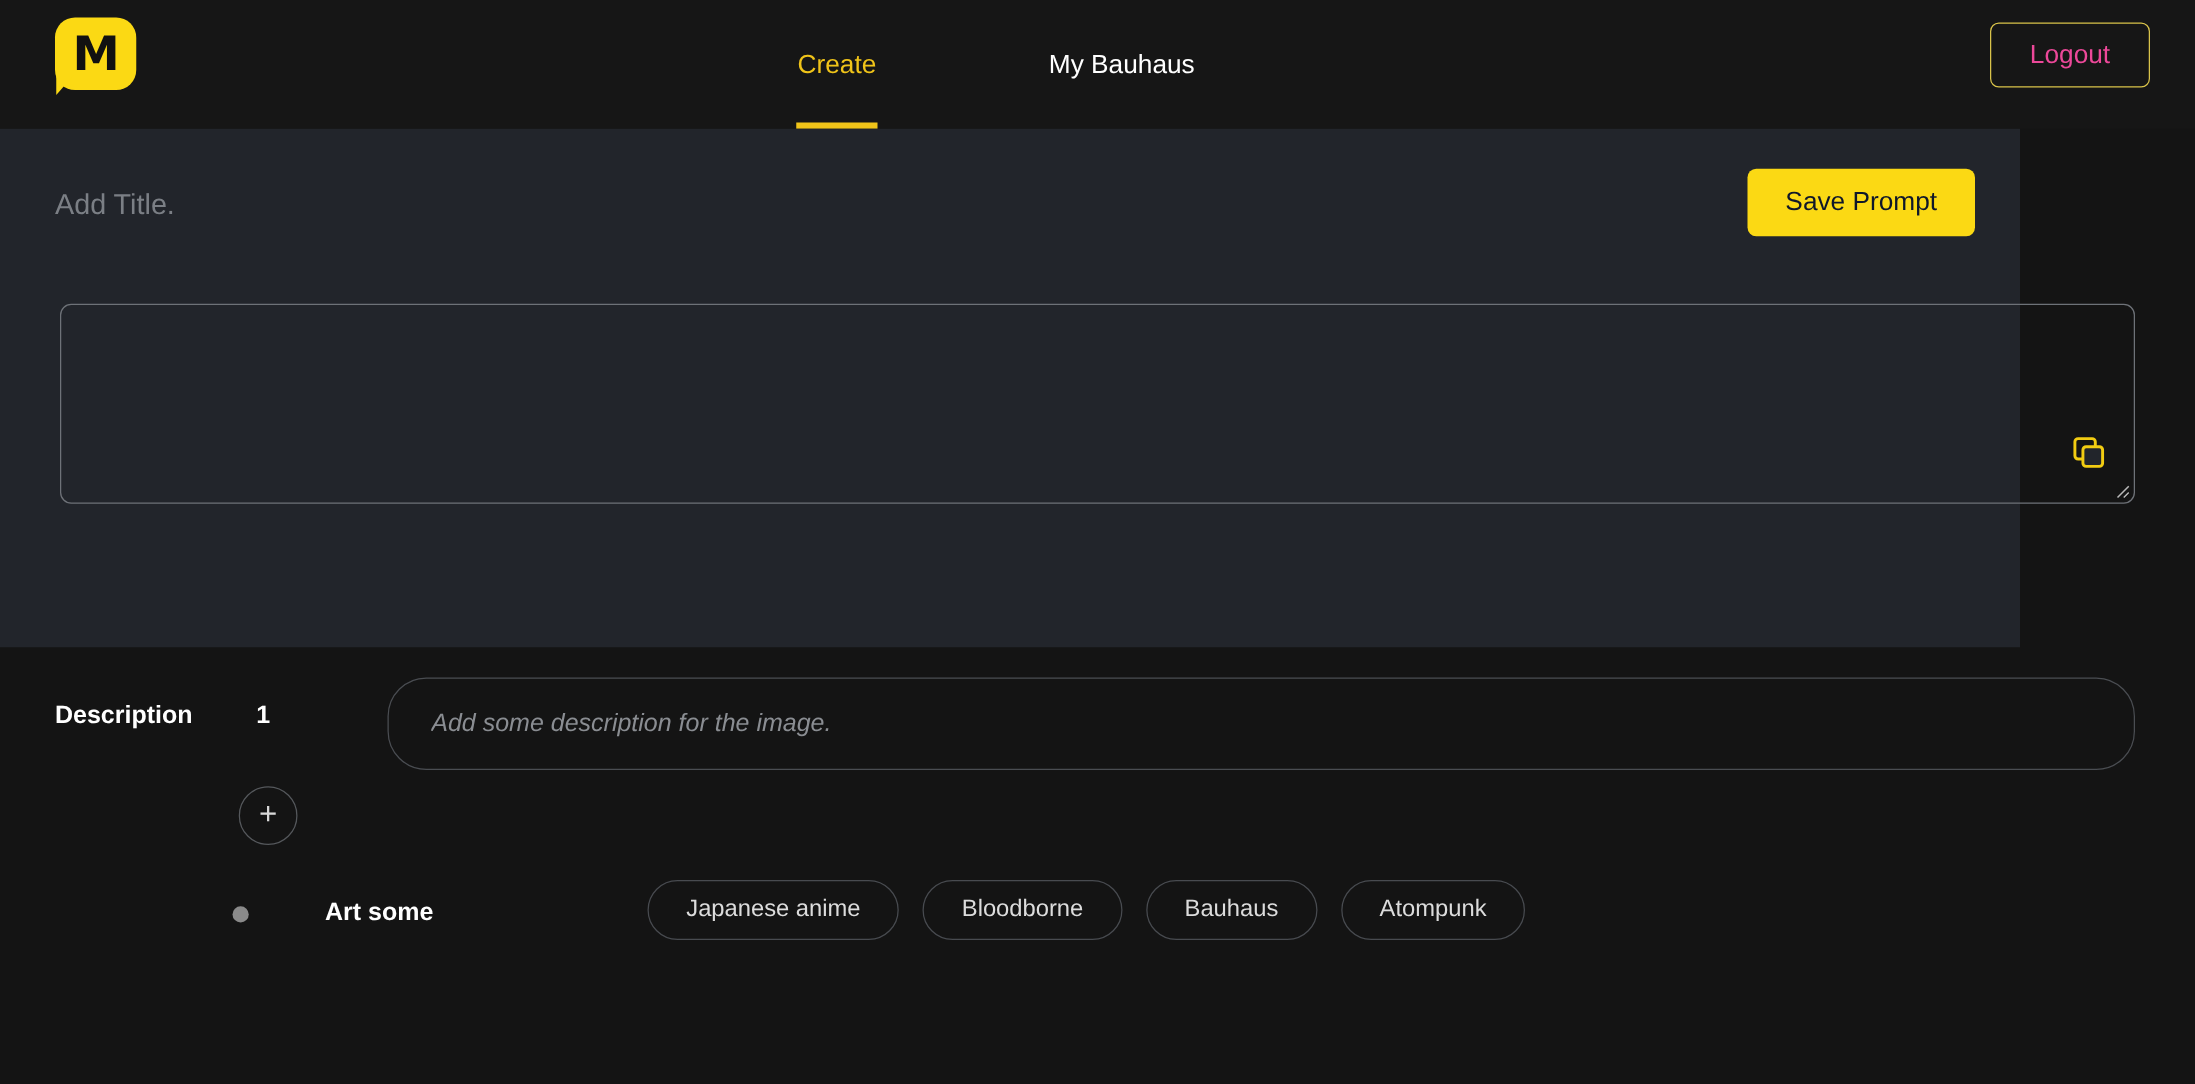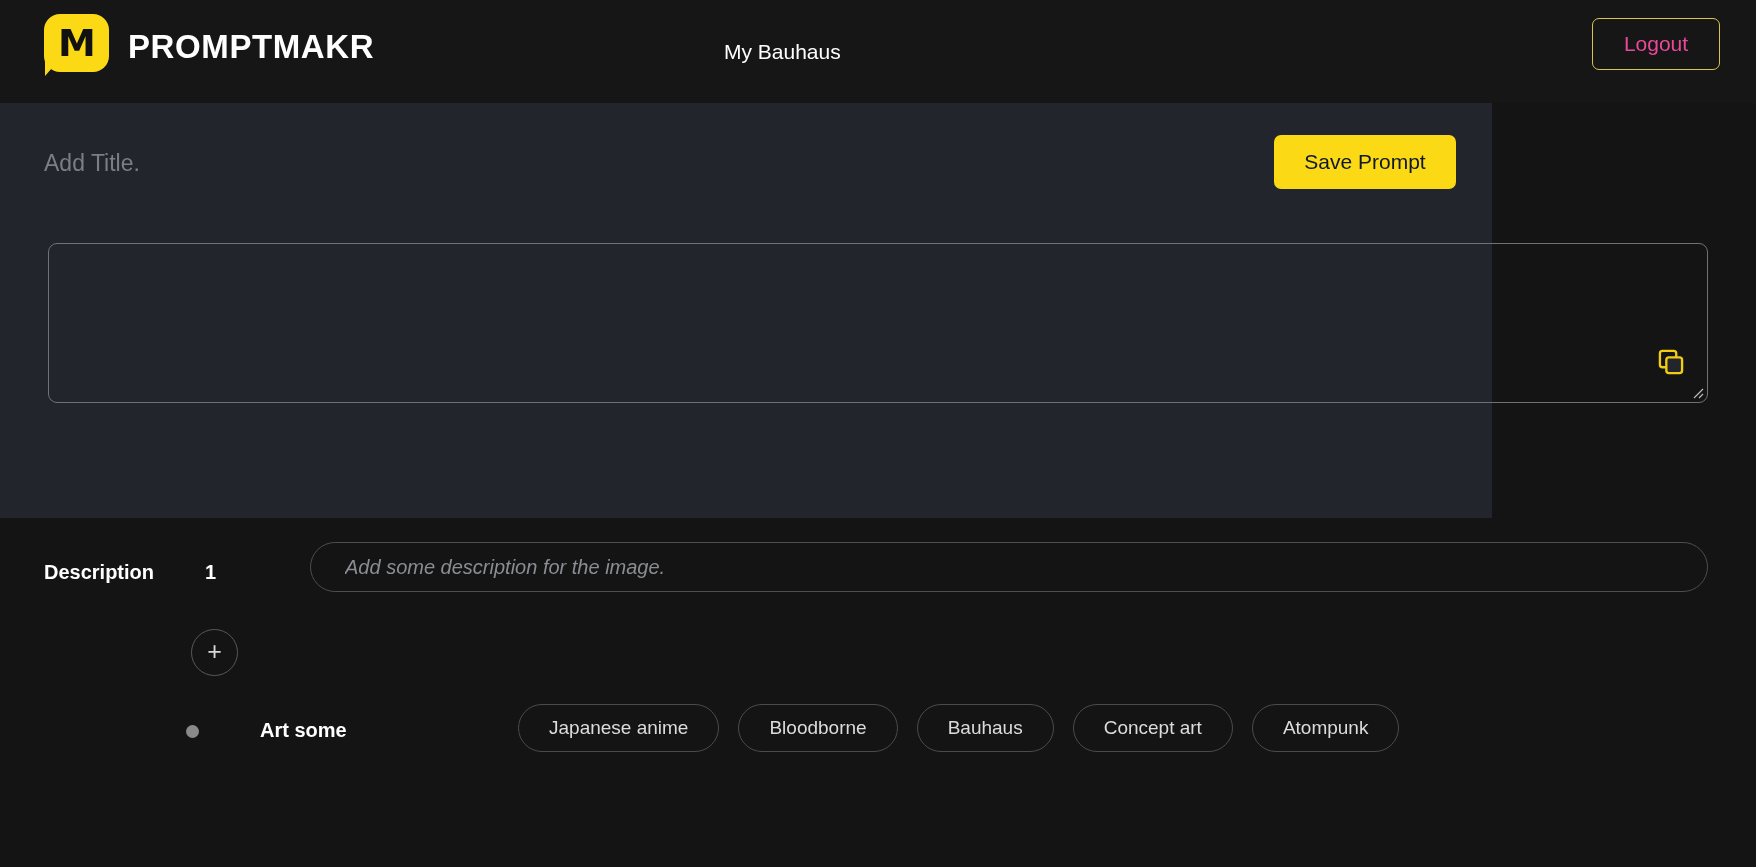--- a/index.html
+++ b/index.html
@@ -127,21 +127,21 @@
     color: #ec4899;
     font-size: 21px;
     font-family: "Liberation Sans", sans-serif;
     cursor: pointer;
   }
 
   
   .title-section {
     position: absolute;
     top: 103px; left: 0;
-    width: 1492px;
+    width: 1616px;
     height: 415px;
     background: #22252B;
   }
 
   .title-input {
     position: absolute;
     left: 44px;
     top: 36px;
     width: 900px;
     height: 48px;
@@ -240,21 +240,21 @@
     top: 43px;
     color: #FFFFFF;
     font-size: 20px;
     font-weight: bold;
   }
   .desc-input {
     position: absolute;
     left: 310px;
     top: 24px;
     width: 1398px;
-    height: 50px;
+    height: 74px;
     background: transparent;
     border: 1px solid #4A4D52;
     border-radius: 31px;
     outline: none;
     padding: 0 34px;
     color: #bef264;
     font-size: 20px;
     font-style: italic;
     font-family: "Liberation Sans", sans-serif;
   }
@@ -336,24 +336,24 @@
 <div id="app">
 
   <div class="header">
 
     <div class="brand">
       <div class="logo-mark">
         <div class="logo-bubble"></div>
         <div class="logo-tail"></div>
         <div class="logo-m">M</div>
       </div>
-      <div class="brand-name">PROMPTMAKR</div>
     </div>
 
     <div class="nav">
+      <div class="nav-item active">Create</div>
       <div class="nav-gap"></div>
       <div class="nav-item">My Bauhaus</div>
     </div>
 
     <button class="logout-btn">Logout</button>
   </div>
 
   <div class="title-section">
 
     <input class="title-input" type="text" placeholder="Add Title." style="">
@@ -384,18 +384,17 @@
 
     <button class="add-btn">+</button>
 
     <div class="style-row">
       <div class="style-bullet"></div>
       <div class="style-label">Art some</div>
       <div class="chips">
         <button class="chip">Japanese anime</button>
         <button class="chip">Bloodborne</button>
         <button class="chip">Bauhaus</button>
-        <button class="chip">Concept art</button>
         <button class="chip">Atompunk</button>
       </div>
     </div>
   </div>
 </div>
 
 </body></html>

